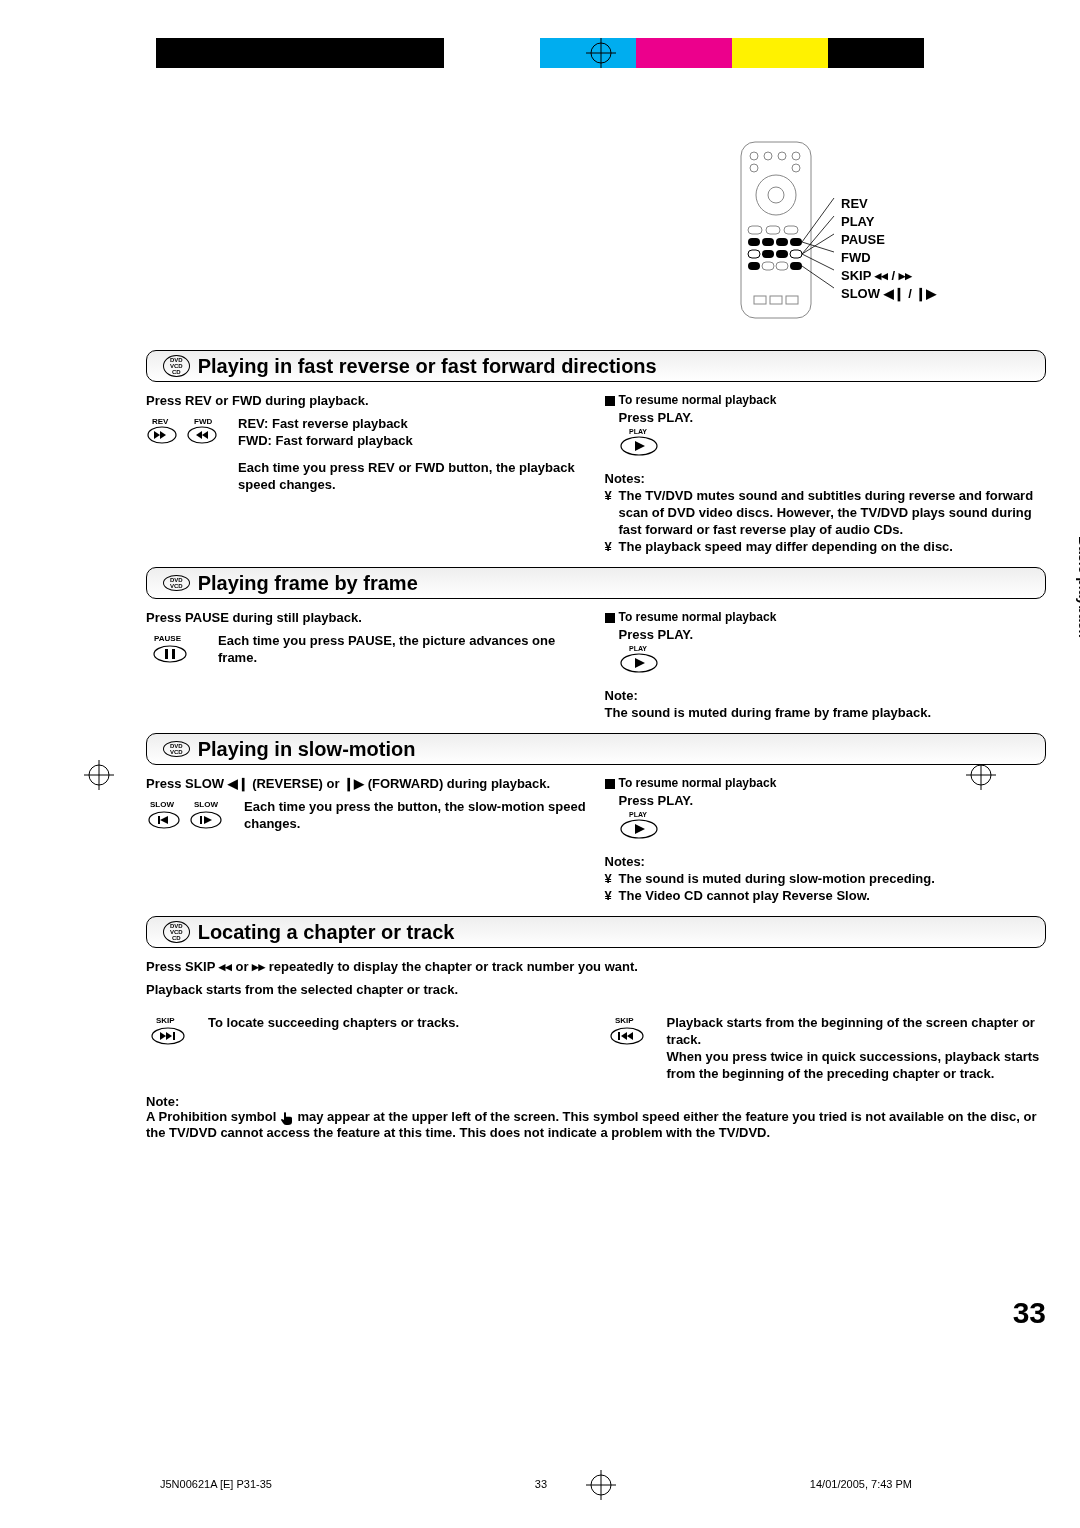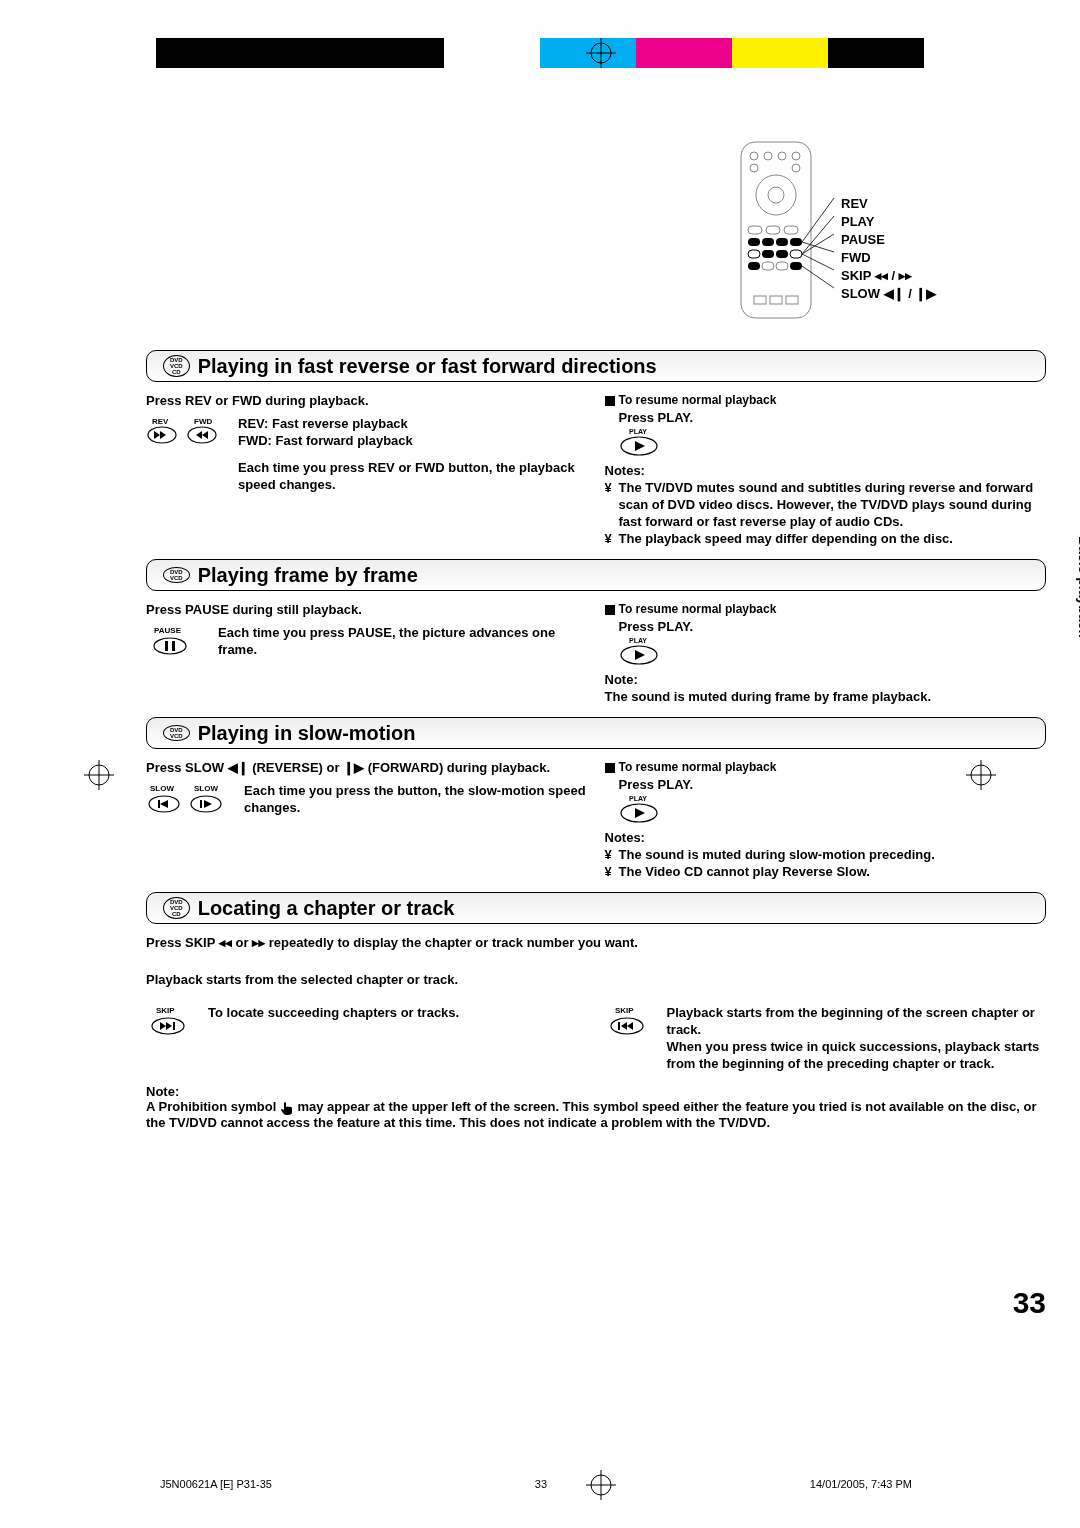--- a/index.html
+++ b/index.html
@@ -94,21 +94,21 @@
     font-size: 13px;
     font-weight: bold;
     line-height: 17px;
   }
   .col { flex: 1; }
   .sub-h { font-size: 12px; font-weight: bold; }
   .indent-row { display: flex; gap: 12px; margin-top: 6px; }
   .btn-draw {
     display: inline-block;
   }
-  .note-lbl { }
+  .note-lbl { margin-top: 8px; }
   .bullet-row { display: flex; }
   .bullet-row .b { width: 14px; }
   .bullet-row .t { flex: 1; }
 
   .full-width-note { font-size: 13px; font-weight: bold; margin-top: 12px; }
 
   .side-tab {
     position: absolute;
     right: -46px;
     top: 396px;
@@ -390,21 +390,21 @@
       <div class="section-head">
         <span class="disc-badge">
           <span>DVD</span>
             <span>VCD</span>
             <span>CD</span>
         </span>
         <span class="section-title">Locating a chapter or track</span>
       </div>
       <div style="font-size:13px; font-weight:bold; line-height:17px;">
         <div><span>Press SKIP </span><span>◂◂</span><span> or </span><span>▸▸</span><span> repeatedly to display the chapter or track number you want.</span></div>
-        <div style="margin-top:20px">Playback starts from the selected chapter or track.</div>
+        <div style="margin-top:6px">Playback starts from the selected chapter or track.</div>
         <div class="cols" style="margin-top:10px">
           <div class="col indent-row">
             <span class="btn-draw">
               <svg width="50" height="34">
                 <text x="10" y="9" font-size="8" font-weight="bold">SKIP</text>
                 <ellipse cx="22" cy="22" rx="16" ry="8" fill="none" stroke="#000" stroke-width="1.2"></ellipse>
                 <path d="M14 18 l6 4 -6 4 z M20 18 l6 4 -6 4 z" fill="#000"></path>
                   <rect x="27" y="18" width="2" height="8" fill="#000"></rect>
               </svg>
             </span>

